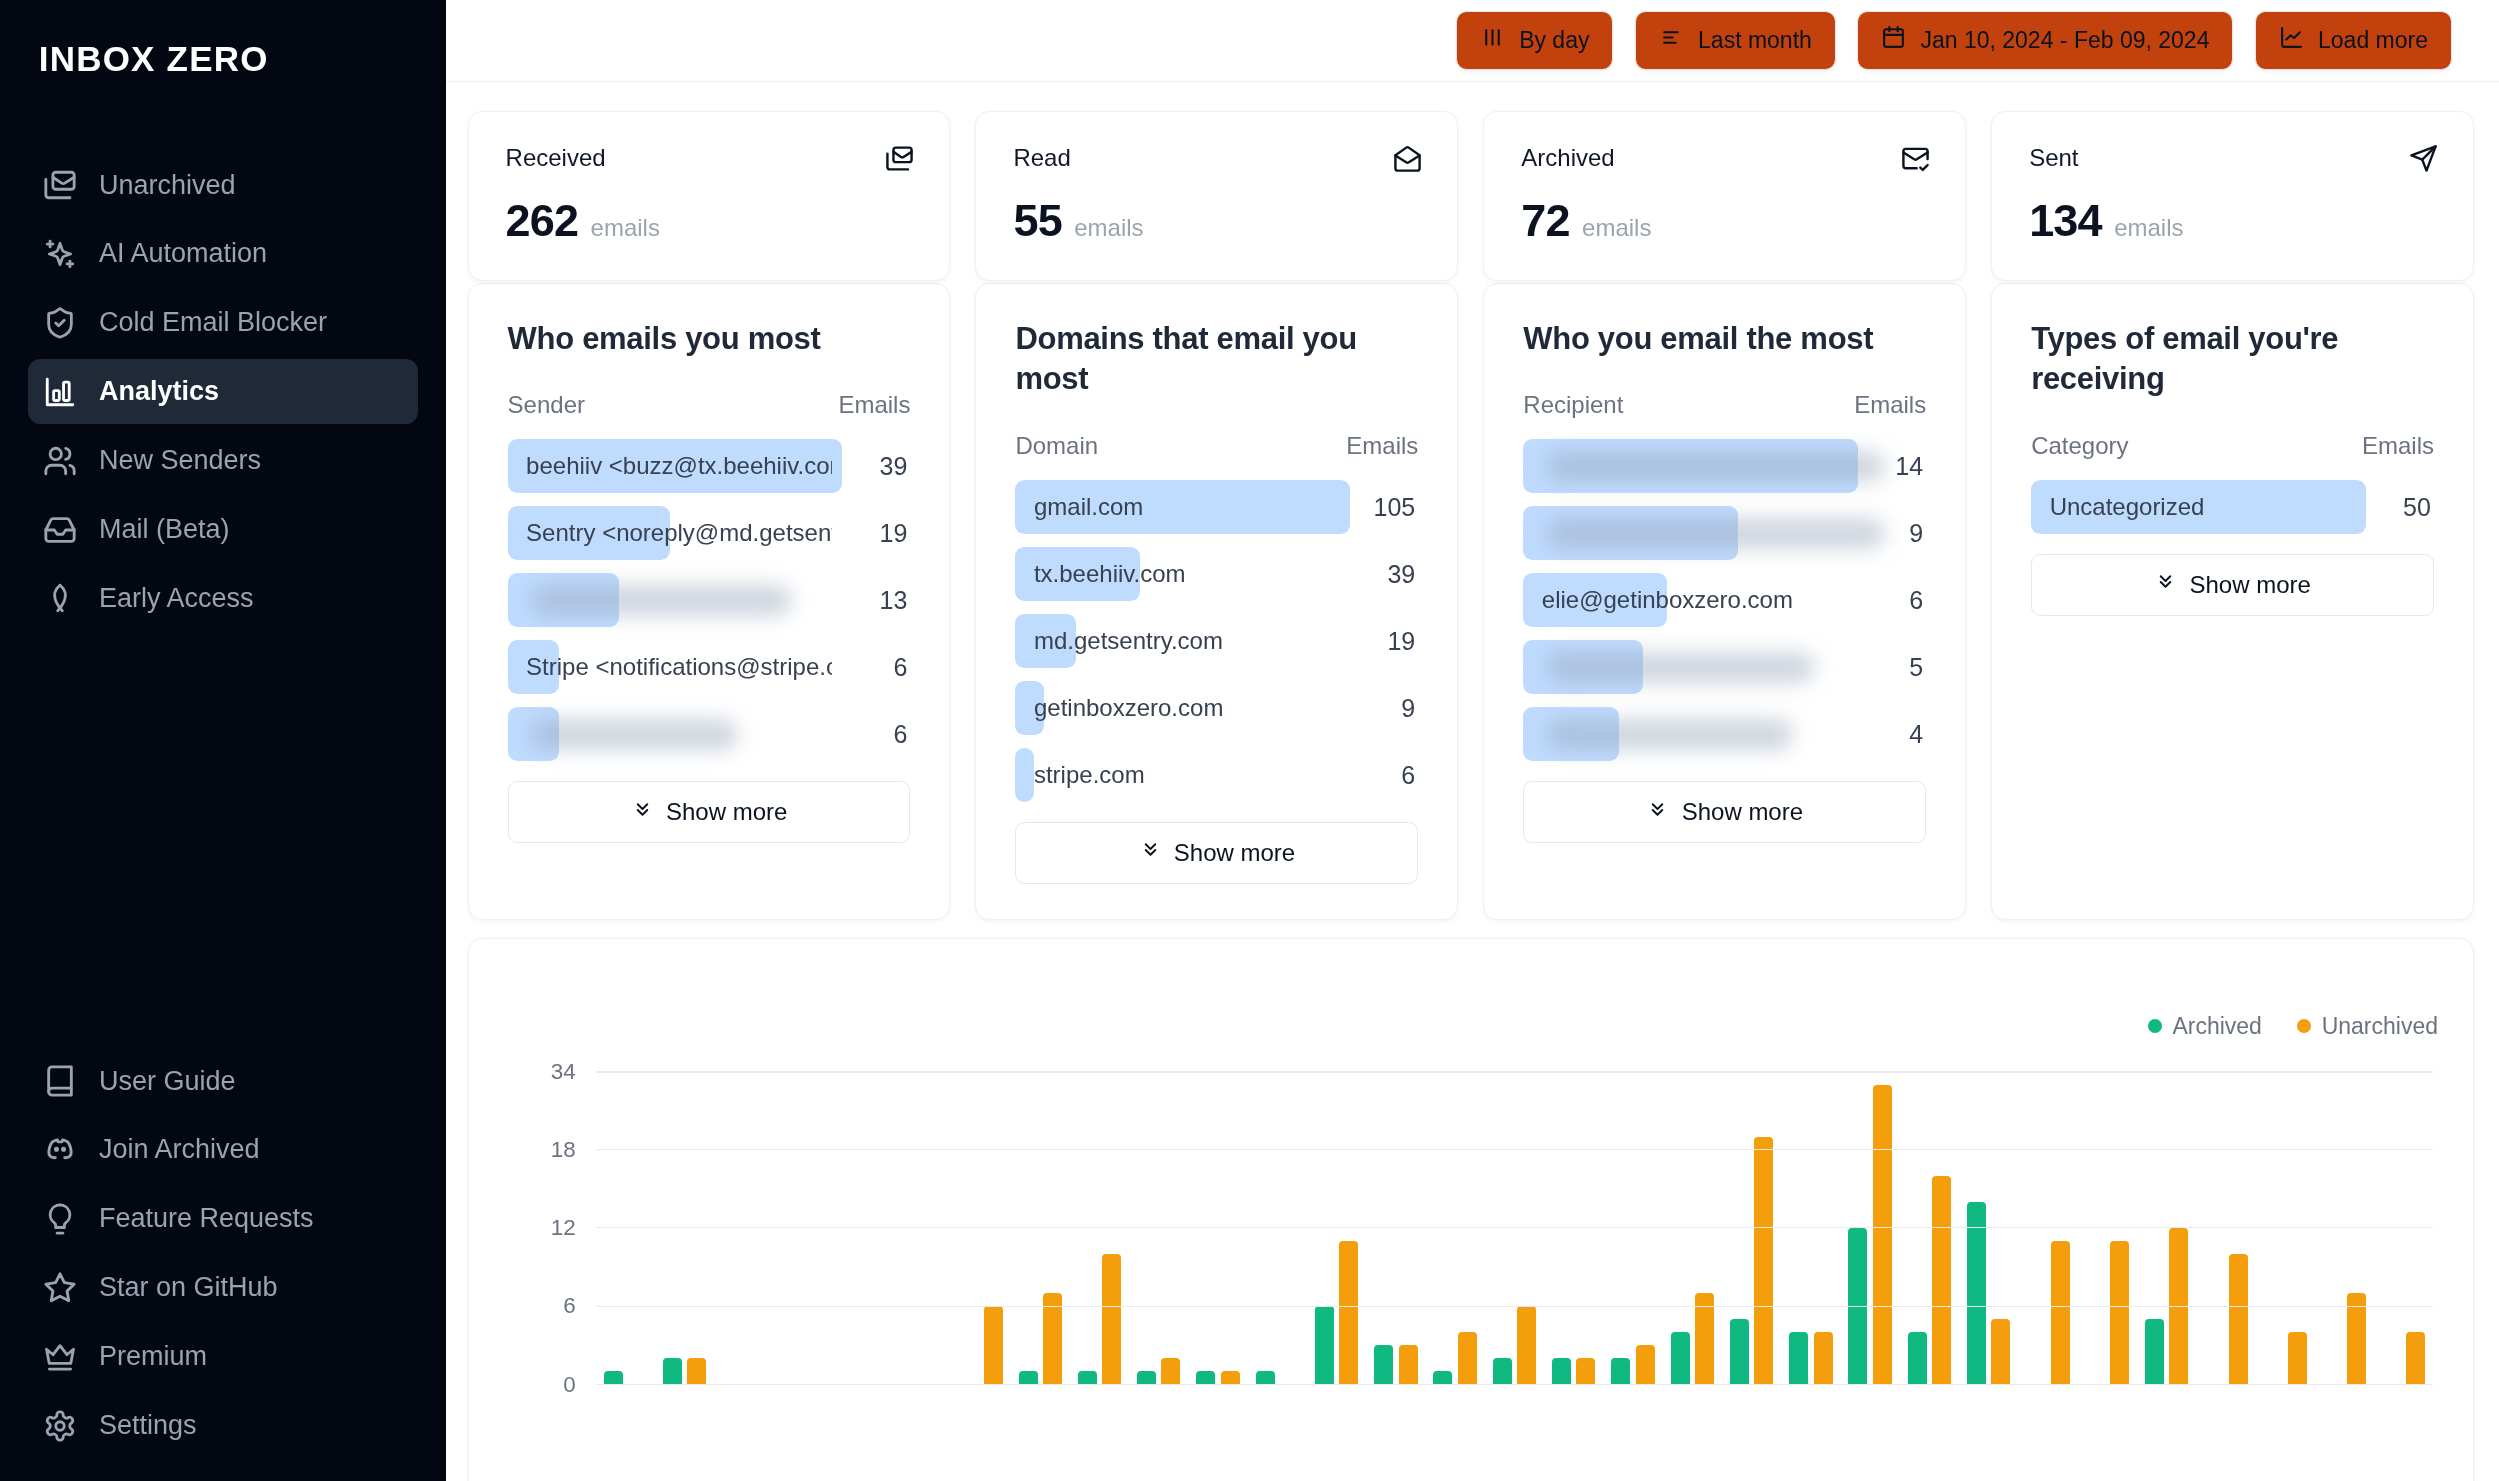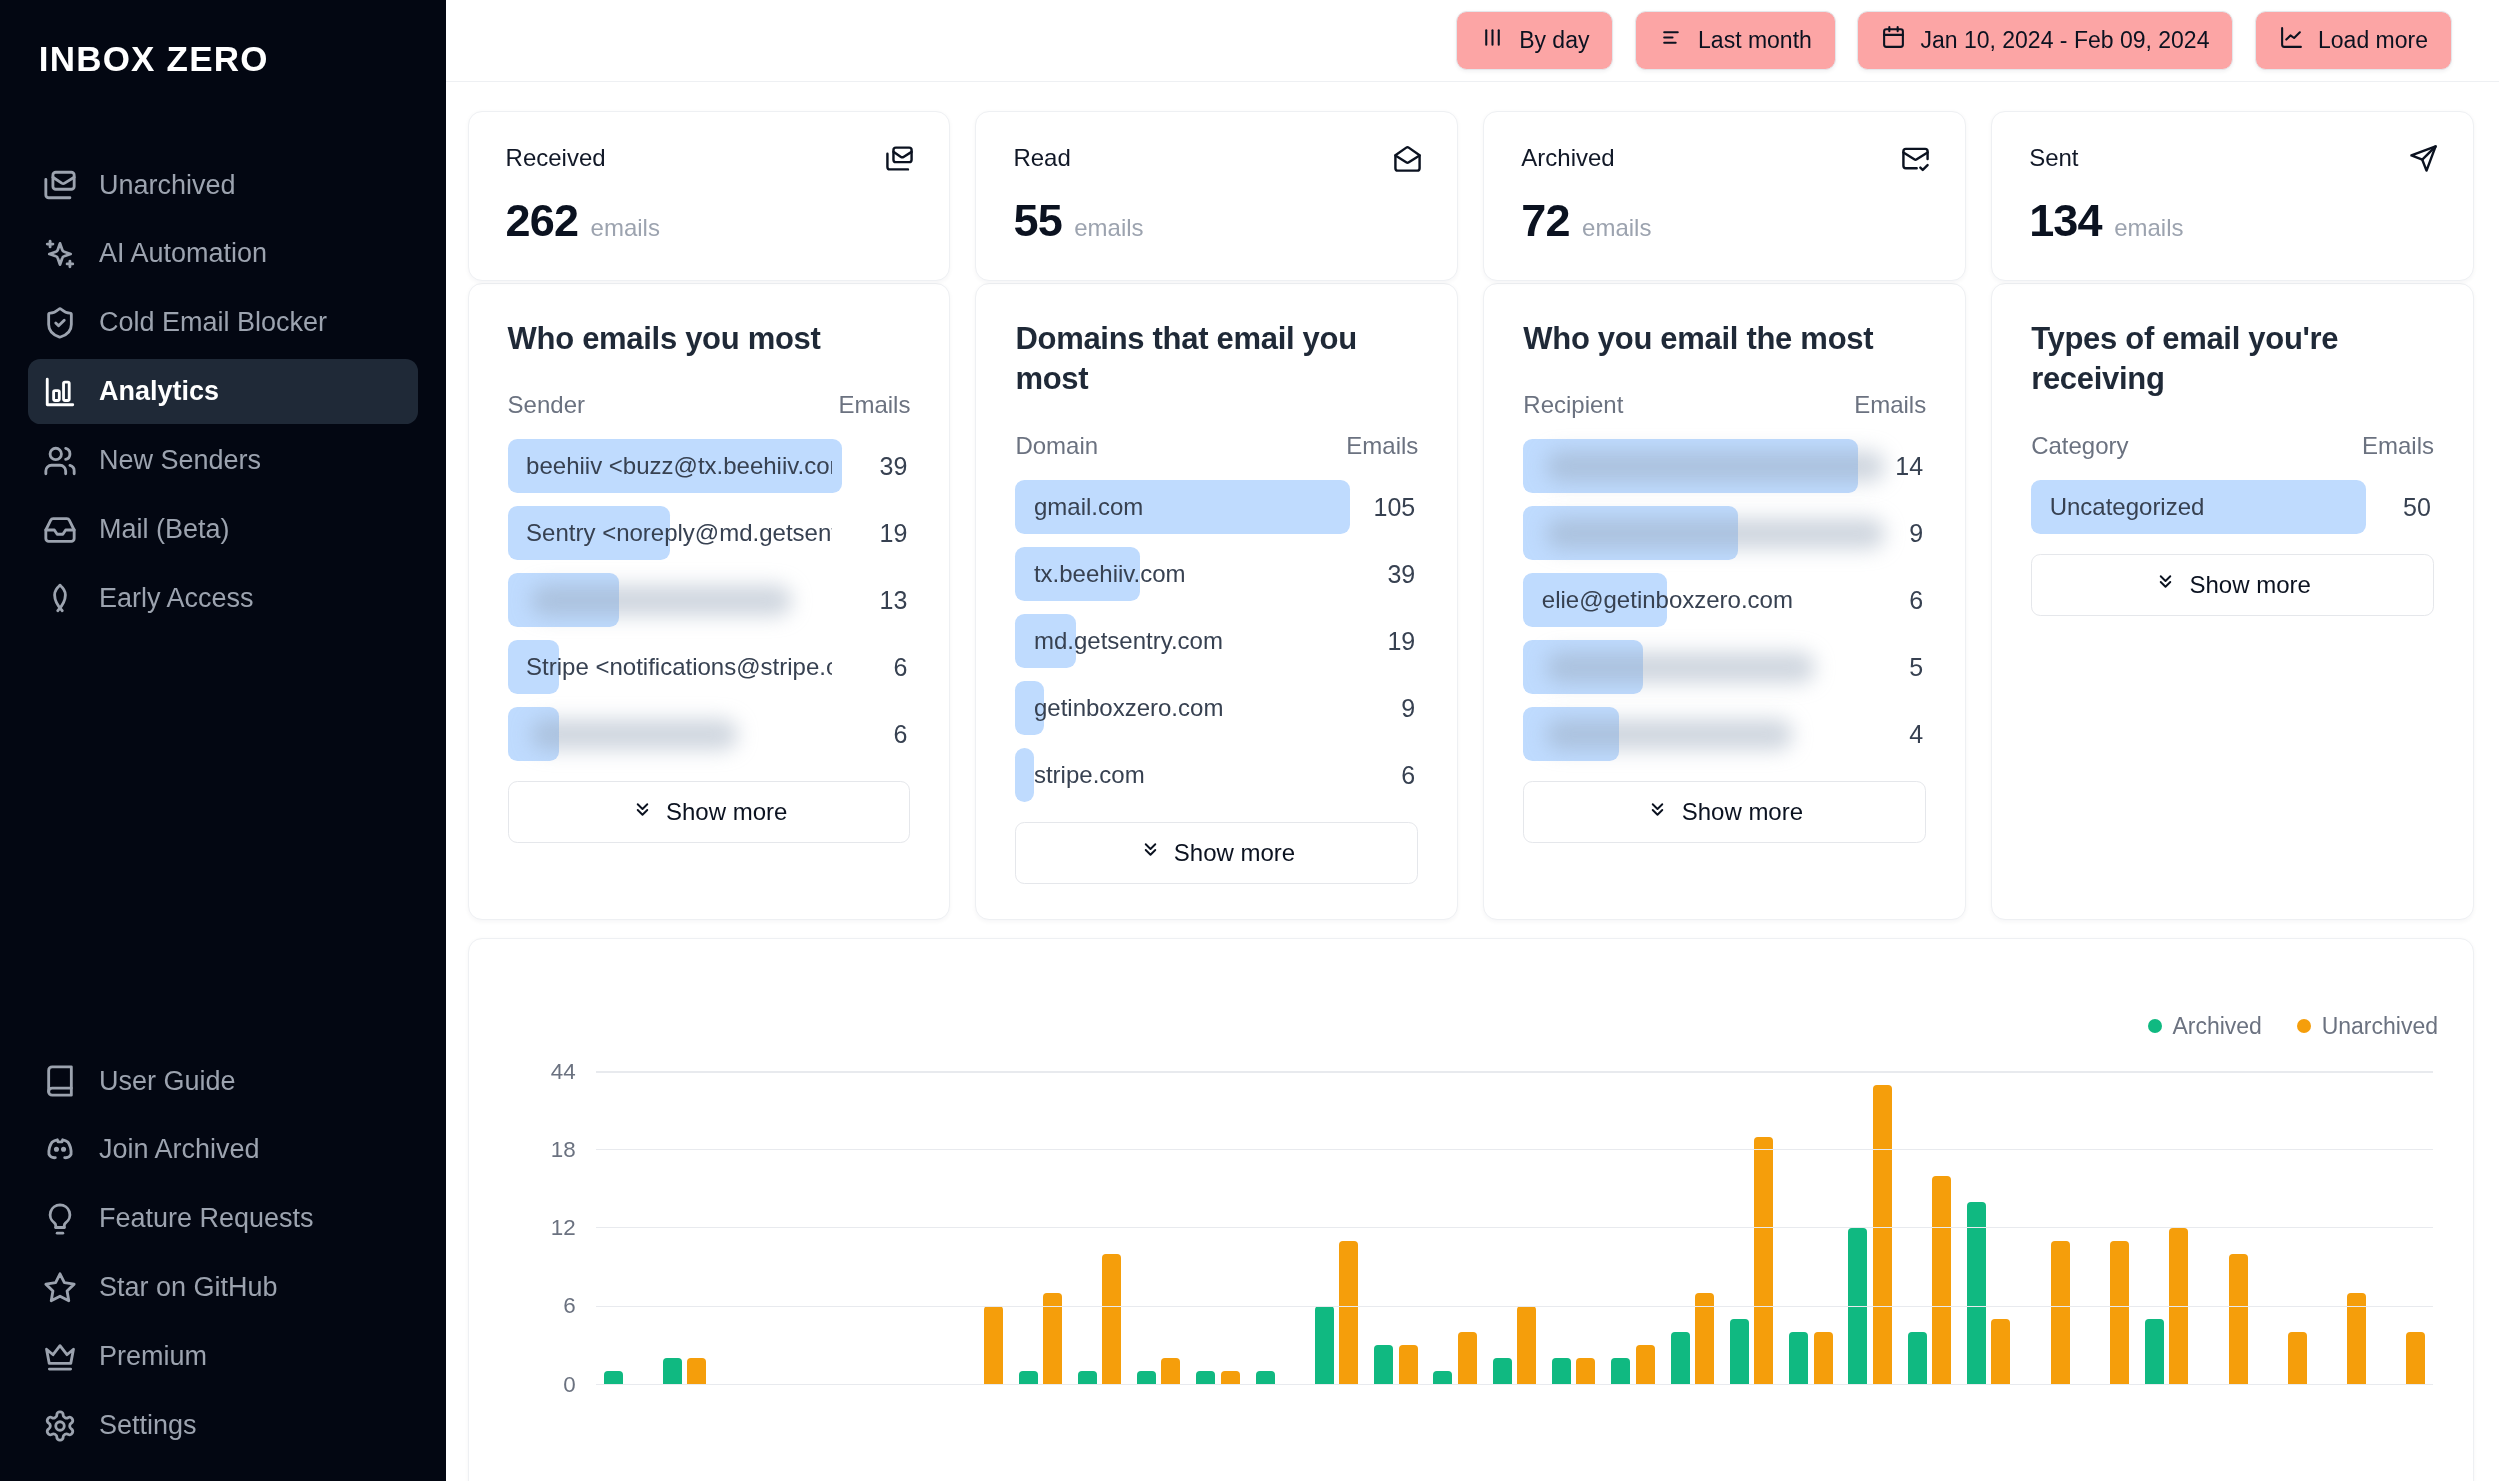--- a/index.html
+++ b/index.html
@@ -13,21 +13,21 @@
   .nav.top { margin-top:74px; }
   .spacer { flex:1; }
   .nav-item { display:flex; align-items:center; gap:21.6px; height:65px; border-radius:12.3px; padding:0 15.4px; font-size:27px; font-weight:500; color:#9ca3af; cursor:pointer; white-space:nowrap; }
   .nav-item.active { background:#1f2937; color:#ffffff;font-weight:bold; }
   .nav-item .ic { display:flex; }
   .nav-item svg { width:34px; height:34px; }
 
   
   .main { flex:1; display:flex; flex-direction:column; min-width:0; }
   .topbar { flex:none; height:82px; border-bottom:1.5px solid #eef0f3; display:flex; align-items:center; justify-content:flex-end; gap:21.6px; padding-right:48px; background:#fff; }
-  .tb-btn { display:flex; align-items:center; gap:14px; height:59px; padding:0 23px; background:#fca5a5; border:1.5px solid #e5e7eb; border-radius:10.8px; font-size:23px; font-weight:500; color:#0b1220; box-shadow:0 1.5px 3.9px rgba(15,23,42,.05); cursor:pointer; white-space:nowrap; font-family:inherit;text-align:right; }
+  .tb-btn { display:flex; align-items:center; gap:14px; height:59px; padding:0 23px; background:#c2410c; border:1.5px solid #e5e7eb; border-radius:10.8px; font-size:23px; font-weight:500; color:#0b1220; box-shadow:0 1.5px 3.9px rgba(15,23,42,.05); cursor:pointer; white-space:nowrap; font-family:inherit;text-align:right; }
   .tb-btn svg { width:25px; height:25px; }
 
   .content { padding:29px 26px 0 21.6px; }
   .grid4 { display:grid; grid-template-columns:repeat(4,1fr); gap:25px; }
 
   .card { background:#fff; border:1.5px solid #eef0f3; border-radius:14px; box-shadow:0 1.5px 4.6px rgba(15,23,42,.04); }
 
   
   .stat-card { height:170px; padding:32px 37px; position:relative; }
   .stat-label { font-size:24px; font-weight:500; color:#111827; }
@@ -588,18 +588,18 @@
         <div class="gridline" style="top: 312px;"></div>
             <div class="gridline" style="top: 234px;"></div>
             <div class="gridline" style="top: 155px;"></div>
             <div class="gridline" style="top: 77px;"></div>
             <div class="gridline" style="top: -0.8px;"></div>
           </div>
       <div class="ylab" style="top: 309px;">0</div>
           <div class="ylab" style="top: 230px;">6</div>
           <div class="ylab" style="top: 152px;">12</div>
           <div class="ylab" style="top: 74px;">18</div>
-          <div class="ylab" style="top: -3.9px;">44</div>
+          <div class="ylab" style="top: -3.9px;">34</div>
         </div>
     </section>
   </div>
 </div>
 
 
 </body></html>

